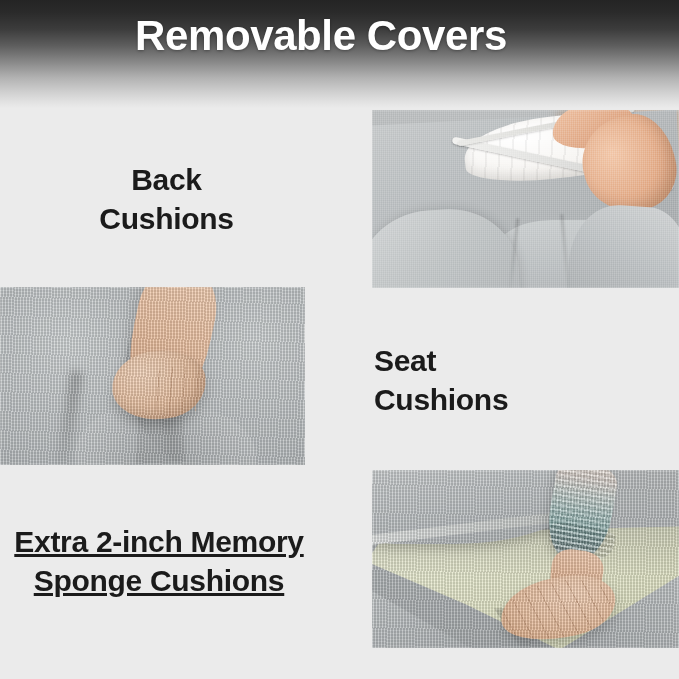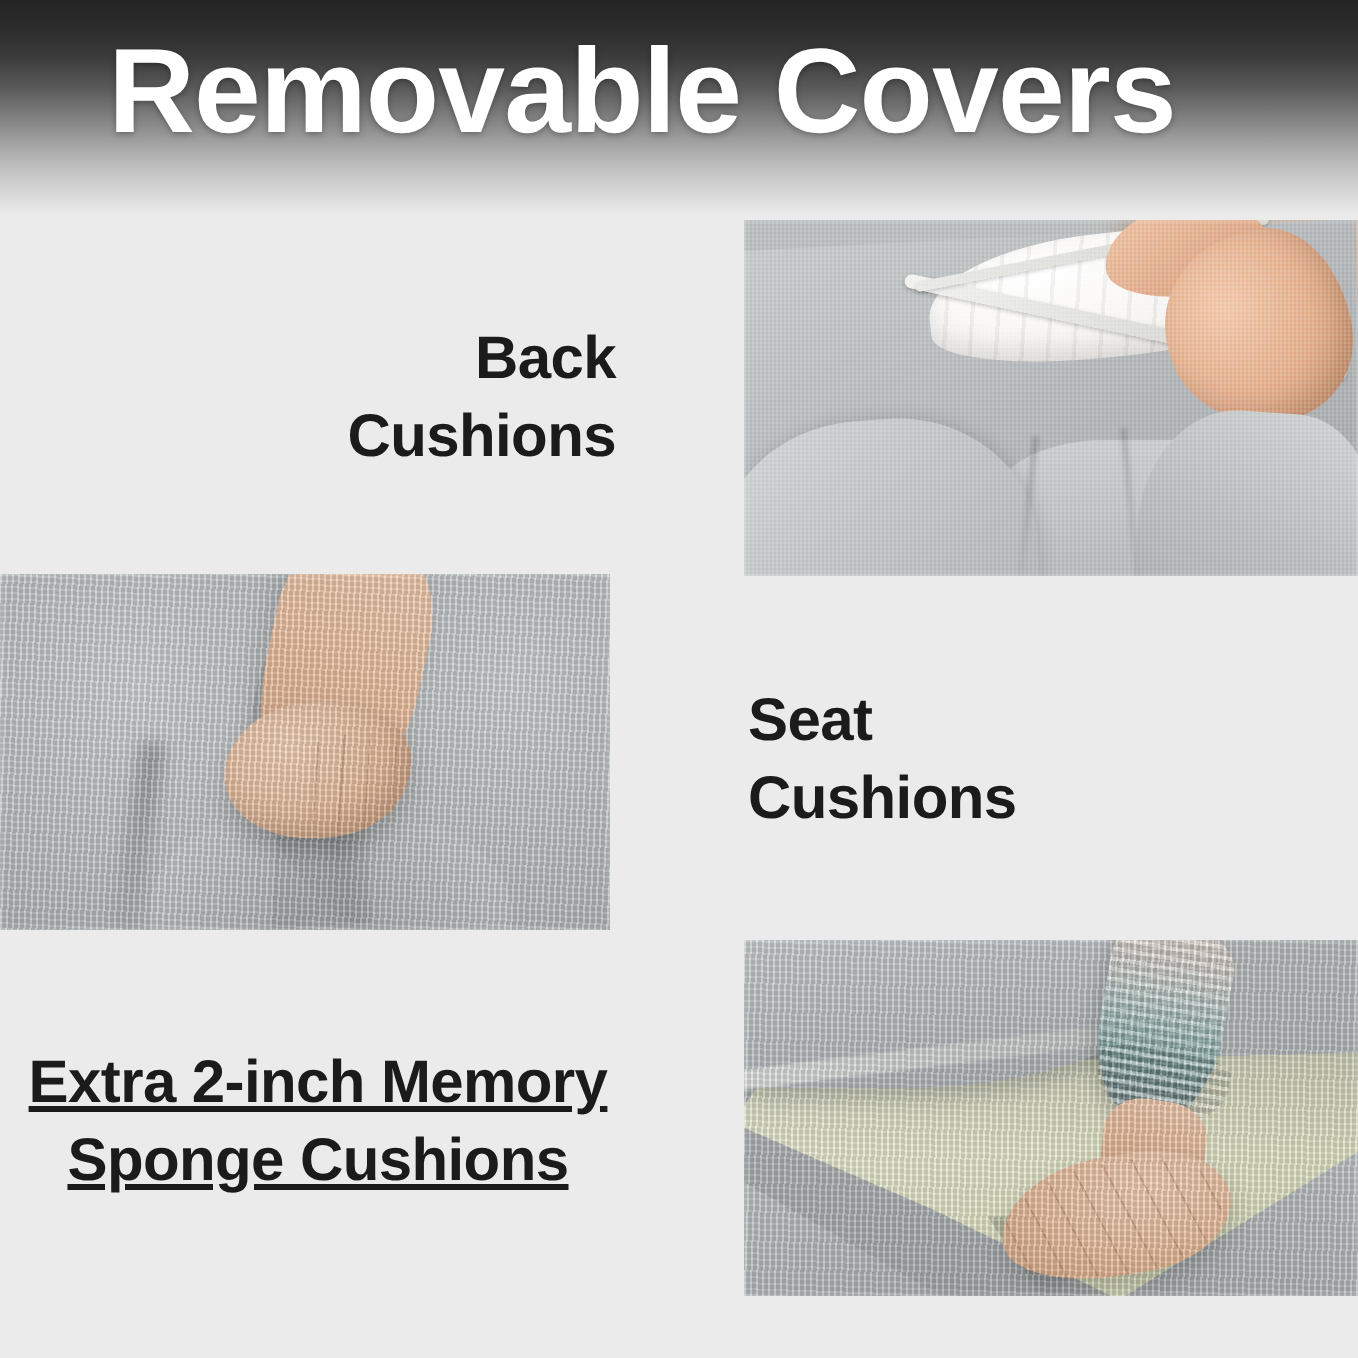--- a/index.html
+++ b/index.html
@@ -24,39 +24,39 @@
       #8a8a8a 58%,
       #b2b2b2 72%,
       #cfcfcf 85%,
       #e3e3e3 95%,
       #ebebeb 100%);
   }
   .header-title{
     position:absolute; left:0; top:14px; width:642px;
     text-align:center;
     color:#ffffff;
-    font-size:60px;
+    font-size:42px;
     font-weight:bold;
     letter-spacing:-0.4px;
     line-height:1.05;
     text-shadow:0 1px 3px rgba(0,0,0,0.30);
     white-space:nowrap;
   }
 
   
   .caption{
     position:absolute;
     color:#1b1b1b;
     font-size:30px;
     font-weight:bold;
     line-height:39px;
     letter-spacing:-0.3px;
     white-space:pre-line;
   }
-  .cap-back{ left:25px; top:160px; width:283px; text-align:right; }
+  .cap-back{ left:25px; top:160px; width:283px; text-align:center; }
   .cap-seat{ left:374px; top:341px; width:290px; text-align:left; }
   .cap-memory{ left:0px; top:522px; width:318px; text-align:center;text-decoration:underline; }
 
   
   .photo{ position:absolute; overflow:hidden; background:#c9c9c9; }
 
   
   .photo-back{ left:372px; top:110px; width:307px; height:178px; }
   .pb-bg{
     position:absolute; inset:0;

